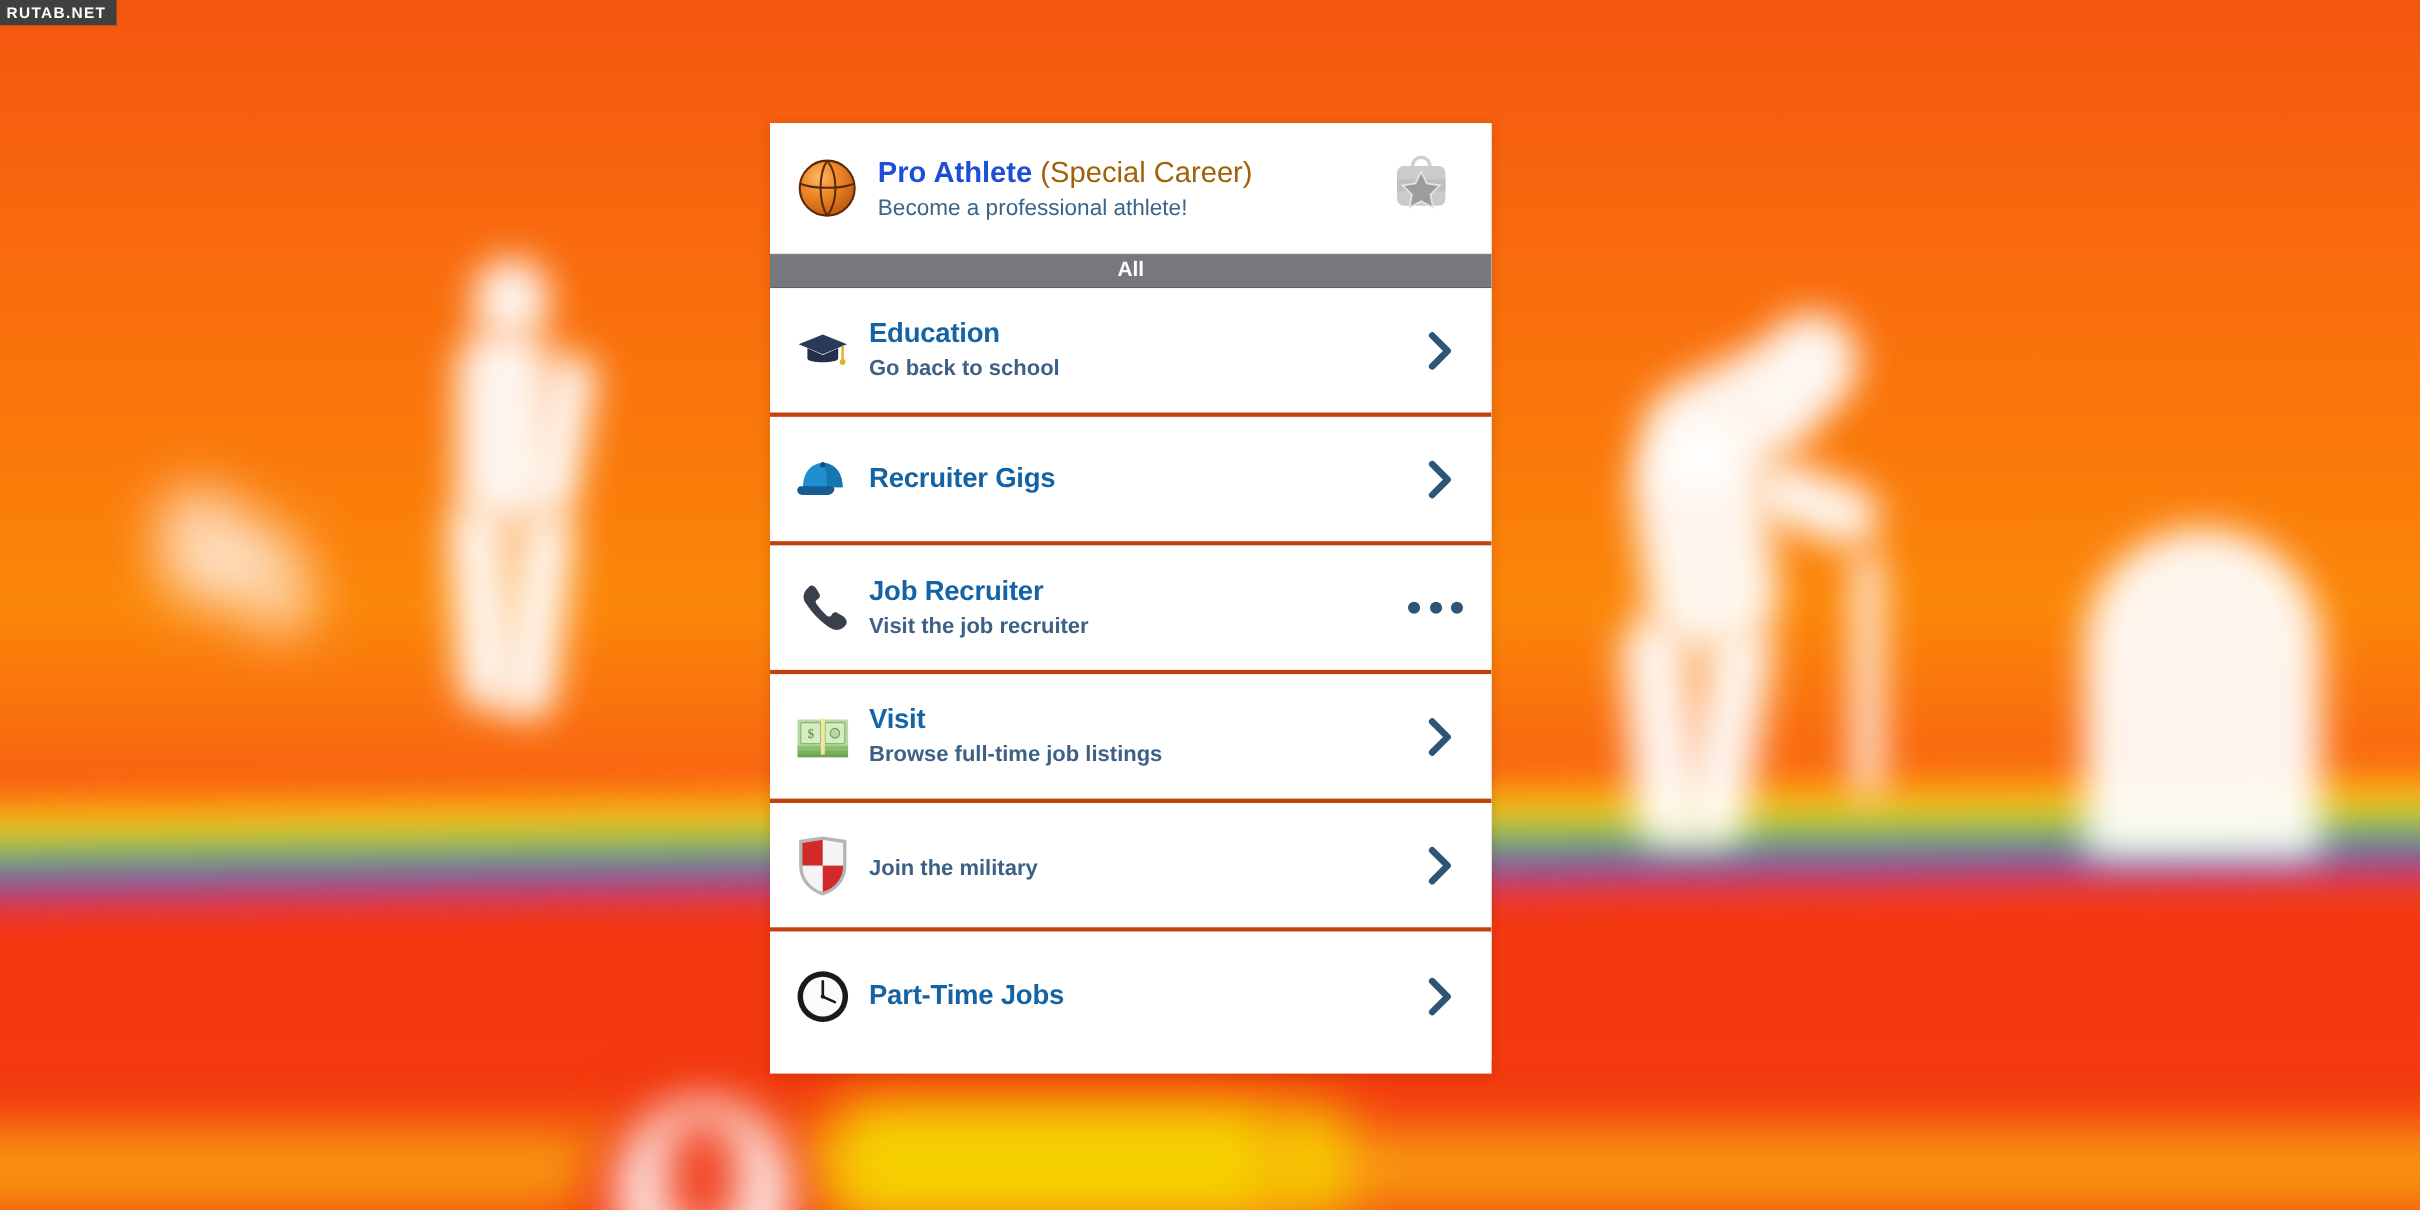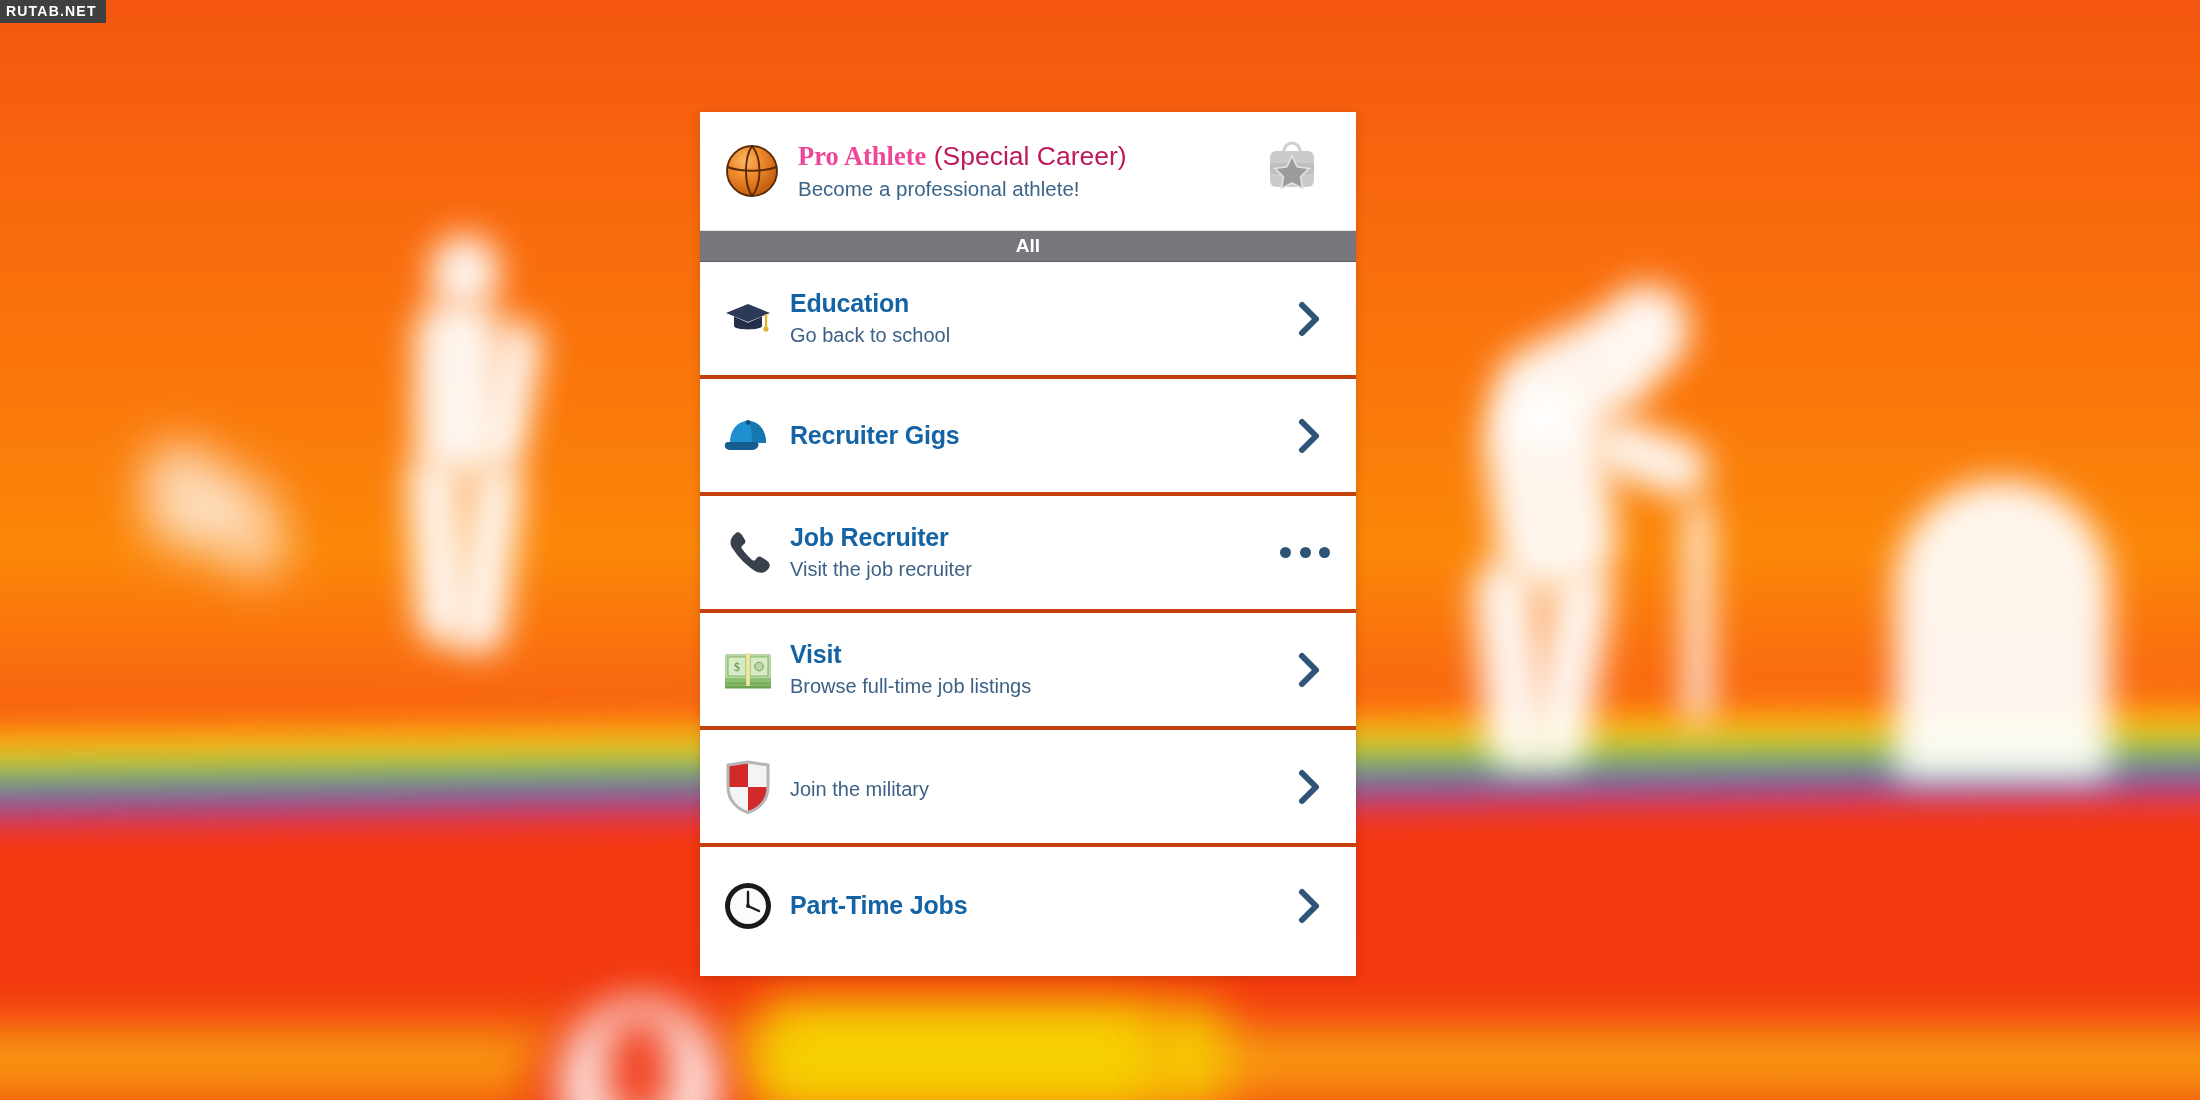--- a/index.html
+++ b/index.html
@@ -91,22 +91,22 @@
     width:64px; height:64px;
     flex:0 0 64px;
     display:flex; align-items:center; justify-content:center;
     margin-right:10px;
   }
   .header .htext { flex:1 1 auto; padding-left:4px; }
   .header .htitle {
     font-size:26.5px; color:#1a5fa0; line-height:1.18;
     white-space:nowrap;
   }
-  .header .htitle b { font-weight:bold; color:#ec4899;font-family:Liberation Serif, serif; }
-  .header .htitle span.reg { font-weight:normal; color:#be185d; }
+  .header .htitle b { font-weight:bold; color:#1d4ed8; }
+  .header .htitle span.reg { font-weight:normal; color:#a16207; }
   .header .hsub {
     font-size:20.5px; color:#3a6489; margin-top:4px; font-weight:normal;
   }
   .header .badge { flex:0 0 64px; width:64px; height:64px; margin-right:8px; }
 
   
   .sectionbar {
     height:32px;
     background:#76787d;
     color:#ffffff;
@@ -130,21 +130,21 @@
     flex:0 0 56px; width:56px; height:56px;
     display:flex; align-items:center; justify-content:center;
     margin-right:14px;
   }
   .row .texts { flex:1 1 auto; }
   .row .rtitle {
     font-size:25px; font-weight:bold; color:#1464a5; line-height:1.1;
     letter-spacing:-.2px;
   }
   .row .rsub {
-    font-size:20px; color:#3d6186; margin-top:6px; font-weight:normal;
+    font-size:20px; color:#3d6186; margin-top:6px; font-weight:bold;
   }
   .row .chev { flex:0 0 40px; display:flex; align-items:center; justify-content:center; }
   .row .dots { flex:0 0 50px; display:flex; align-items:center; justify-content:space-between; }
   .dots i { display:block; width:11px; height:11px; border-radius:50%; background:#2e5577; }
 
   svg { display:block; overflow:visible; }
 </style>
 </head>
 <body>
 

